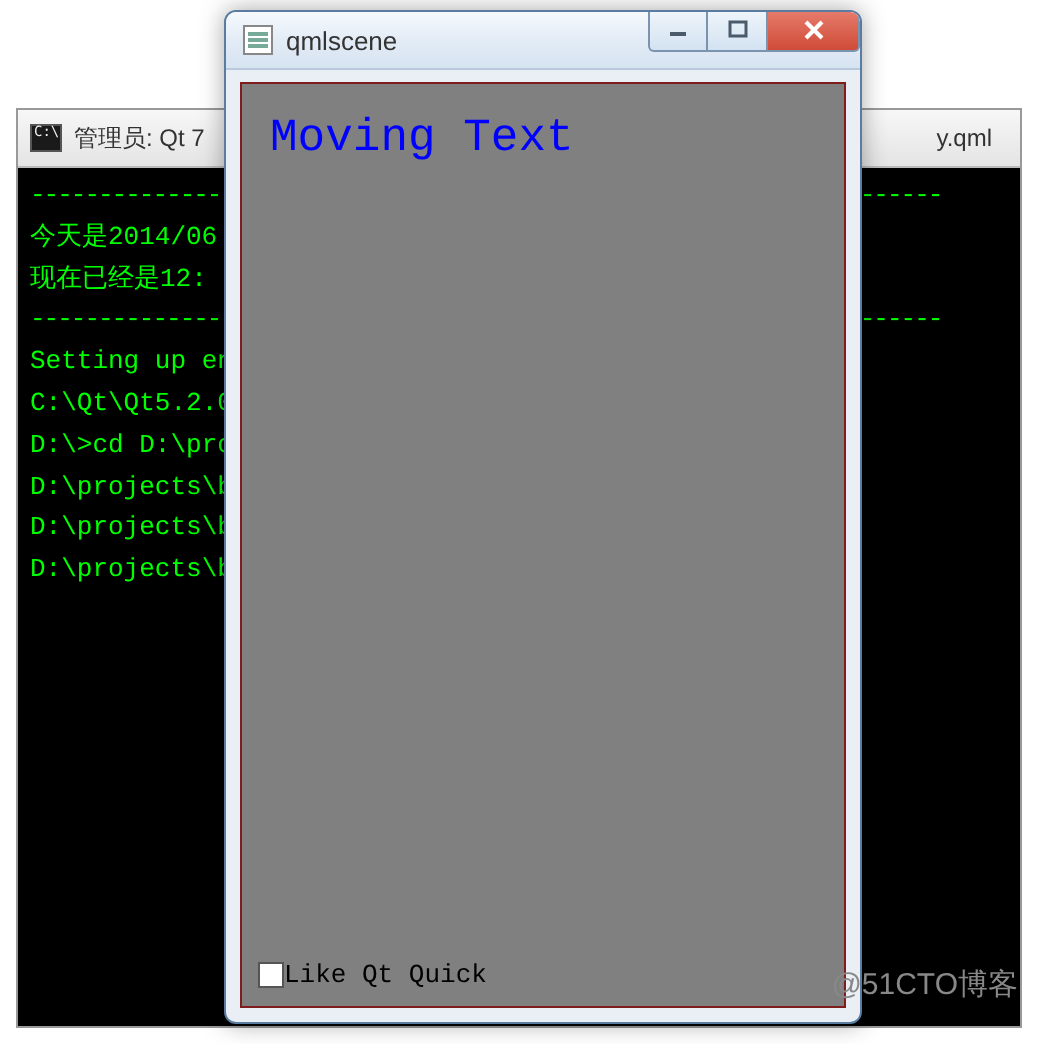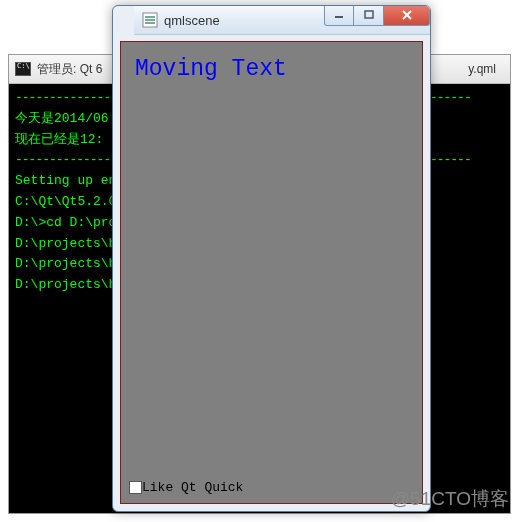--- a/index.html
+++ b/index.html
@@ -71,24 +71,24 @@
     .green-line {
       color: #00ff00;
     }
     .green-divider {
       letter-spacing: -1px;
       white-space: nowrap;
       overflow: hidden;
     }
     .watermark {
       position: absolute;
-      bottom: 10px;
+      bottom: 20px;
       right: 10px;
       color: #888;
-      font-size: 19px;
+      font-size: 15px;
     }
 
     
     .qml-window {
       position: absolute;
       top: 5px;
       left: 112px;
       width: 319px;
       height: 507px;
       background: #e9eff5;
@@ -97,21 +97,20 @@
       box-shadow: 0 0 12px rgba(0,0,0,0.35);
       overflow: hidden;
     }
     .qml-titlebar {
       height: 29px;
       background: linear-gradient(to bottom, #f6f9fd 0%, #e3ecf6 50%, #d6e3f1 100%);
       border-bottom: 1px solid #b8c9dc;
       display: flex;
       align-items: center;
       padding: 0 0 0 8px;
-      margin-left: 21px;
     }
     .qml-titlebar .app-icon {
       width: 16px;
       height: 16px;
       margin-right: 6px;
     }
     .qml-titlebar .title-text {
       flex: 1;
       font-size: 13px;
       color: #333;
@@ -181,21 +180,21 @@
       font-size: 13px;
       color: #000;
     }
   </style>
 </head>
 <body>
 
 <div class="console-window">
   <div class="console-titlebar">
     <span class="icon"></span>
-    <span class="title-left">管理员: Qt 6</span>
+    <span class="title-left">管理员: Qt 7</span>
     <span class="title-right">y.qml</span>
   </div>
   <div class="console-body">
     <div class="green-divider">-------------------------------------------------------------------</div>
     <div class="green-line">今天是2014/06</div>
     <div class="green-line">现在已经是12:</div>
     <div class="green-divider">-------------------------------------------------------------------</div>
     <div class="green-line">Setting up en</div>
     <div class="green-line"></div>
     <div class="green-line">C:\Qt\Qt5.2.0</div>

